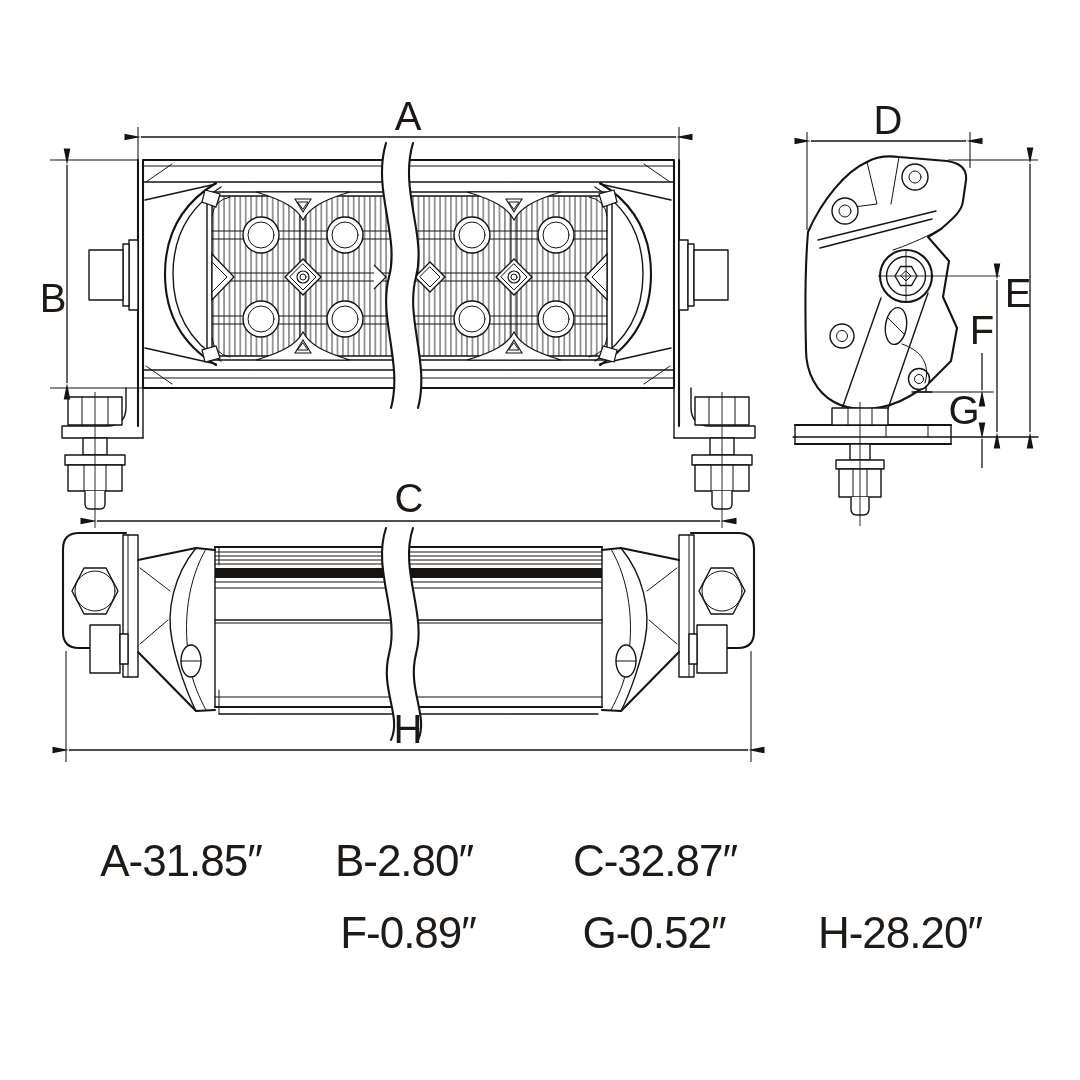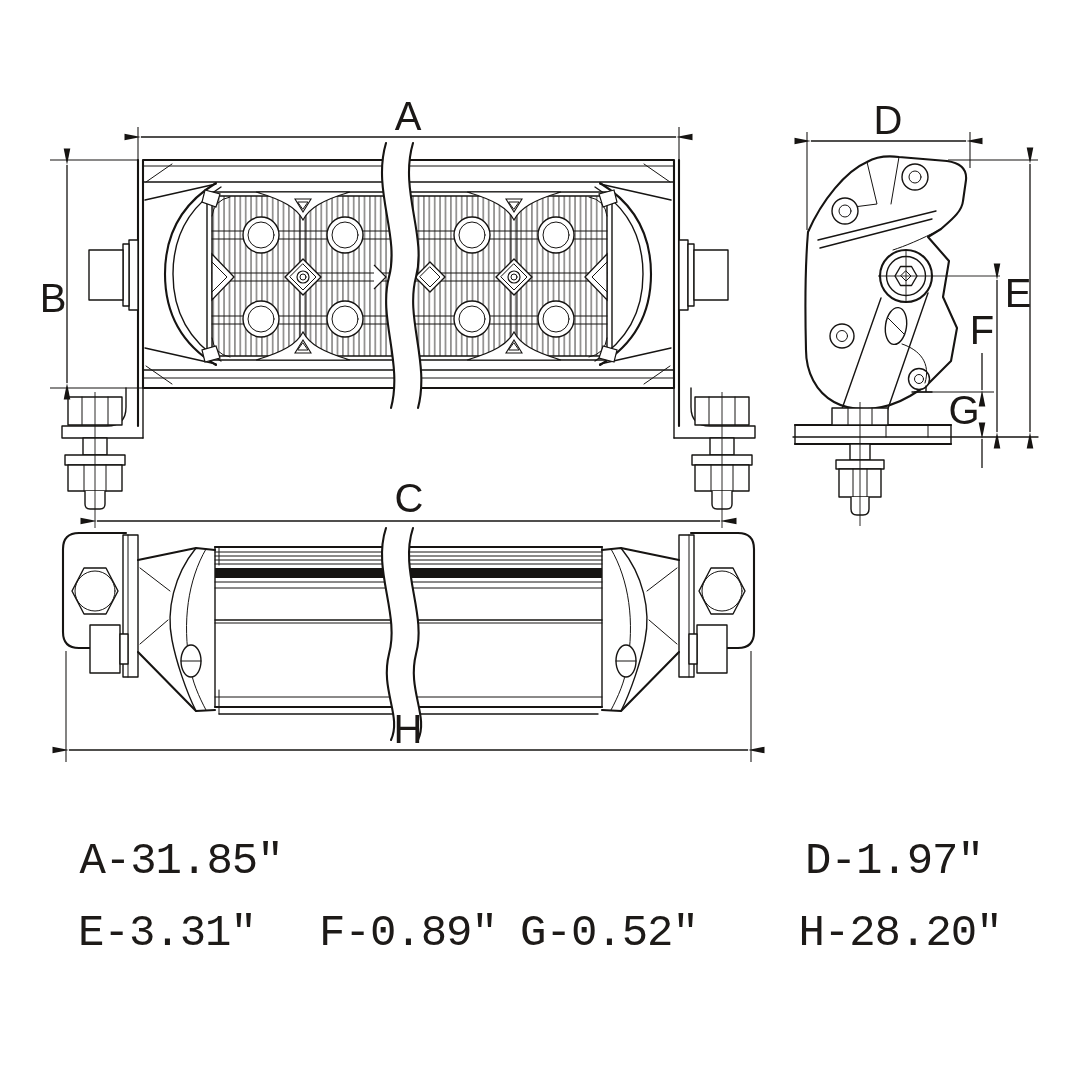--- a/index.html
+++ b/index.html
@@ -17,21 +17,21 @@
   .wf {fill:#ffffff;stroke:var(--line);}            
   .wf2{fill:#ffffff;stroke:var(--line);stroke-width:2.1;stroke-linejoin:round;}
   .wf14{fill:#ffffff;stroke:var(--line);stroke-width:1.4;stroke-linejoin:round;}
   .blk{fill:var(--line);stroke:none;}
   .erase{fill:#ffffff;stroke:none;}
   .dimtext{font-family:"Liberation Sans",sans-serif;font-size:40px;fill:#1b1816;}
   .anchor-mid{text-anchor:middle;}
   
   .legend{position:absolute;left:0;top:0;width:1080px;height:1080px;pointer-events:none;}
   .legend span{position:absolute;transform:translateX(-50%);white-space:nowrap;
-    font-size:44px;letter-spacing:-1px;color:#1d1a18;font-family:Liberation Mono, monospace;}
+    font-size:44px;letter-spacing:-1px;color:#1d1a18;font-family:Liberation Sans, sans-serif;}
 </style>
 </head>
 <body>
 
 <div id="stage">
 <svg width="1080" height="1080" viewBox="0 0 1080 1080">
   <defs>
     <marker id="ah" markerUnits="userSpaceOnUse" markerWidth="20" markerHeight="12" refX="1.5" refY="6" orient="auto-start-reverse">
       <path d="M1.5,6 L18,2.7 L18,9.3 Z" fill="#161412"></path>
     </marker>
@@ -365,19 +365,19 @@
       <path class="ext" d="M914,392 H994"></path>
       <line class="dim" x1="982" y1="353" x2="982" y2="390" marker-end="url(#ah)"></line>
       <line class="dim" x1="982" y1="468" x2="982" y2="439" marker-end="url(#ah)"></line>
       <text class="dimtext anchor-mid" x="964" y="424">G</text>
     </g>
   </g>
 </svg>
 
 <div class="legend">
   <span style="left:181px;top:836px">A-31.85″</span>
-  <span style="left:894px;top:836px">D-1.97″</span>
-  <span style="left:167px;top:908px">E-3.31″</span>
+  <span style="left:404px;top:836px">B-2.80″</span>
+  <span style="left:655px;top:836px">C-32.87″</span>
   <span style="left:408px;top:908px">F-0.89″</span>
-  <span style="left:609px;top:908px">G-0.52″</span>
+  <span style="left:654px;top:908px">G-0.52″</span>
   <span style="left:900px;top:908px">H-28.20″</span>
 </div>
 </div>
 
 </body></html>

